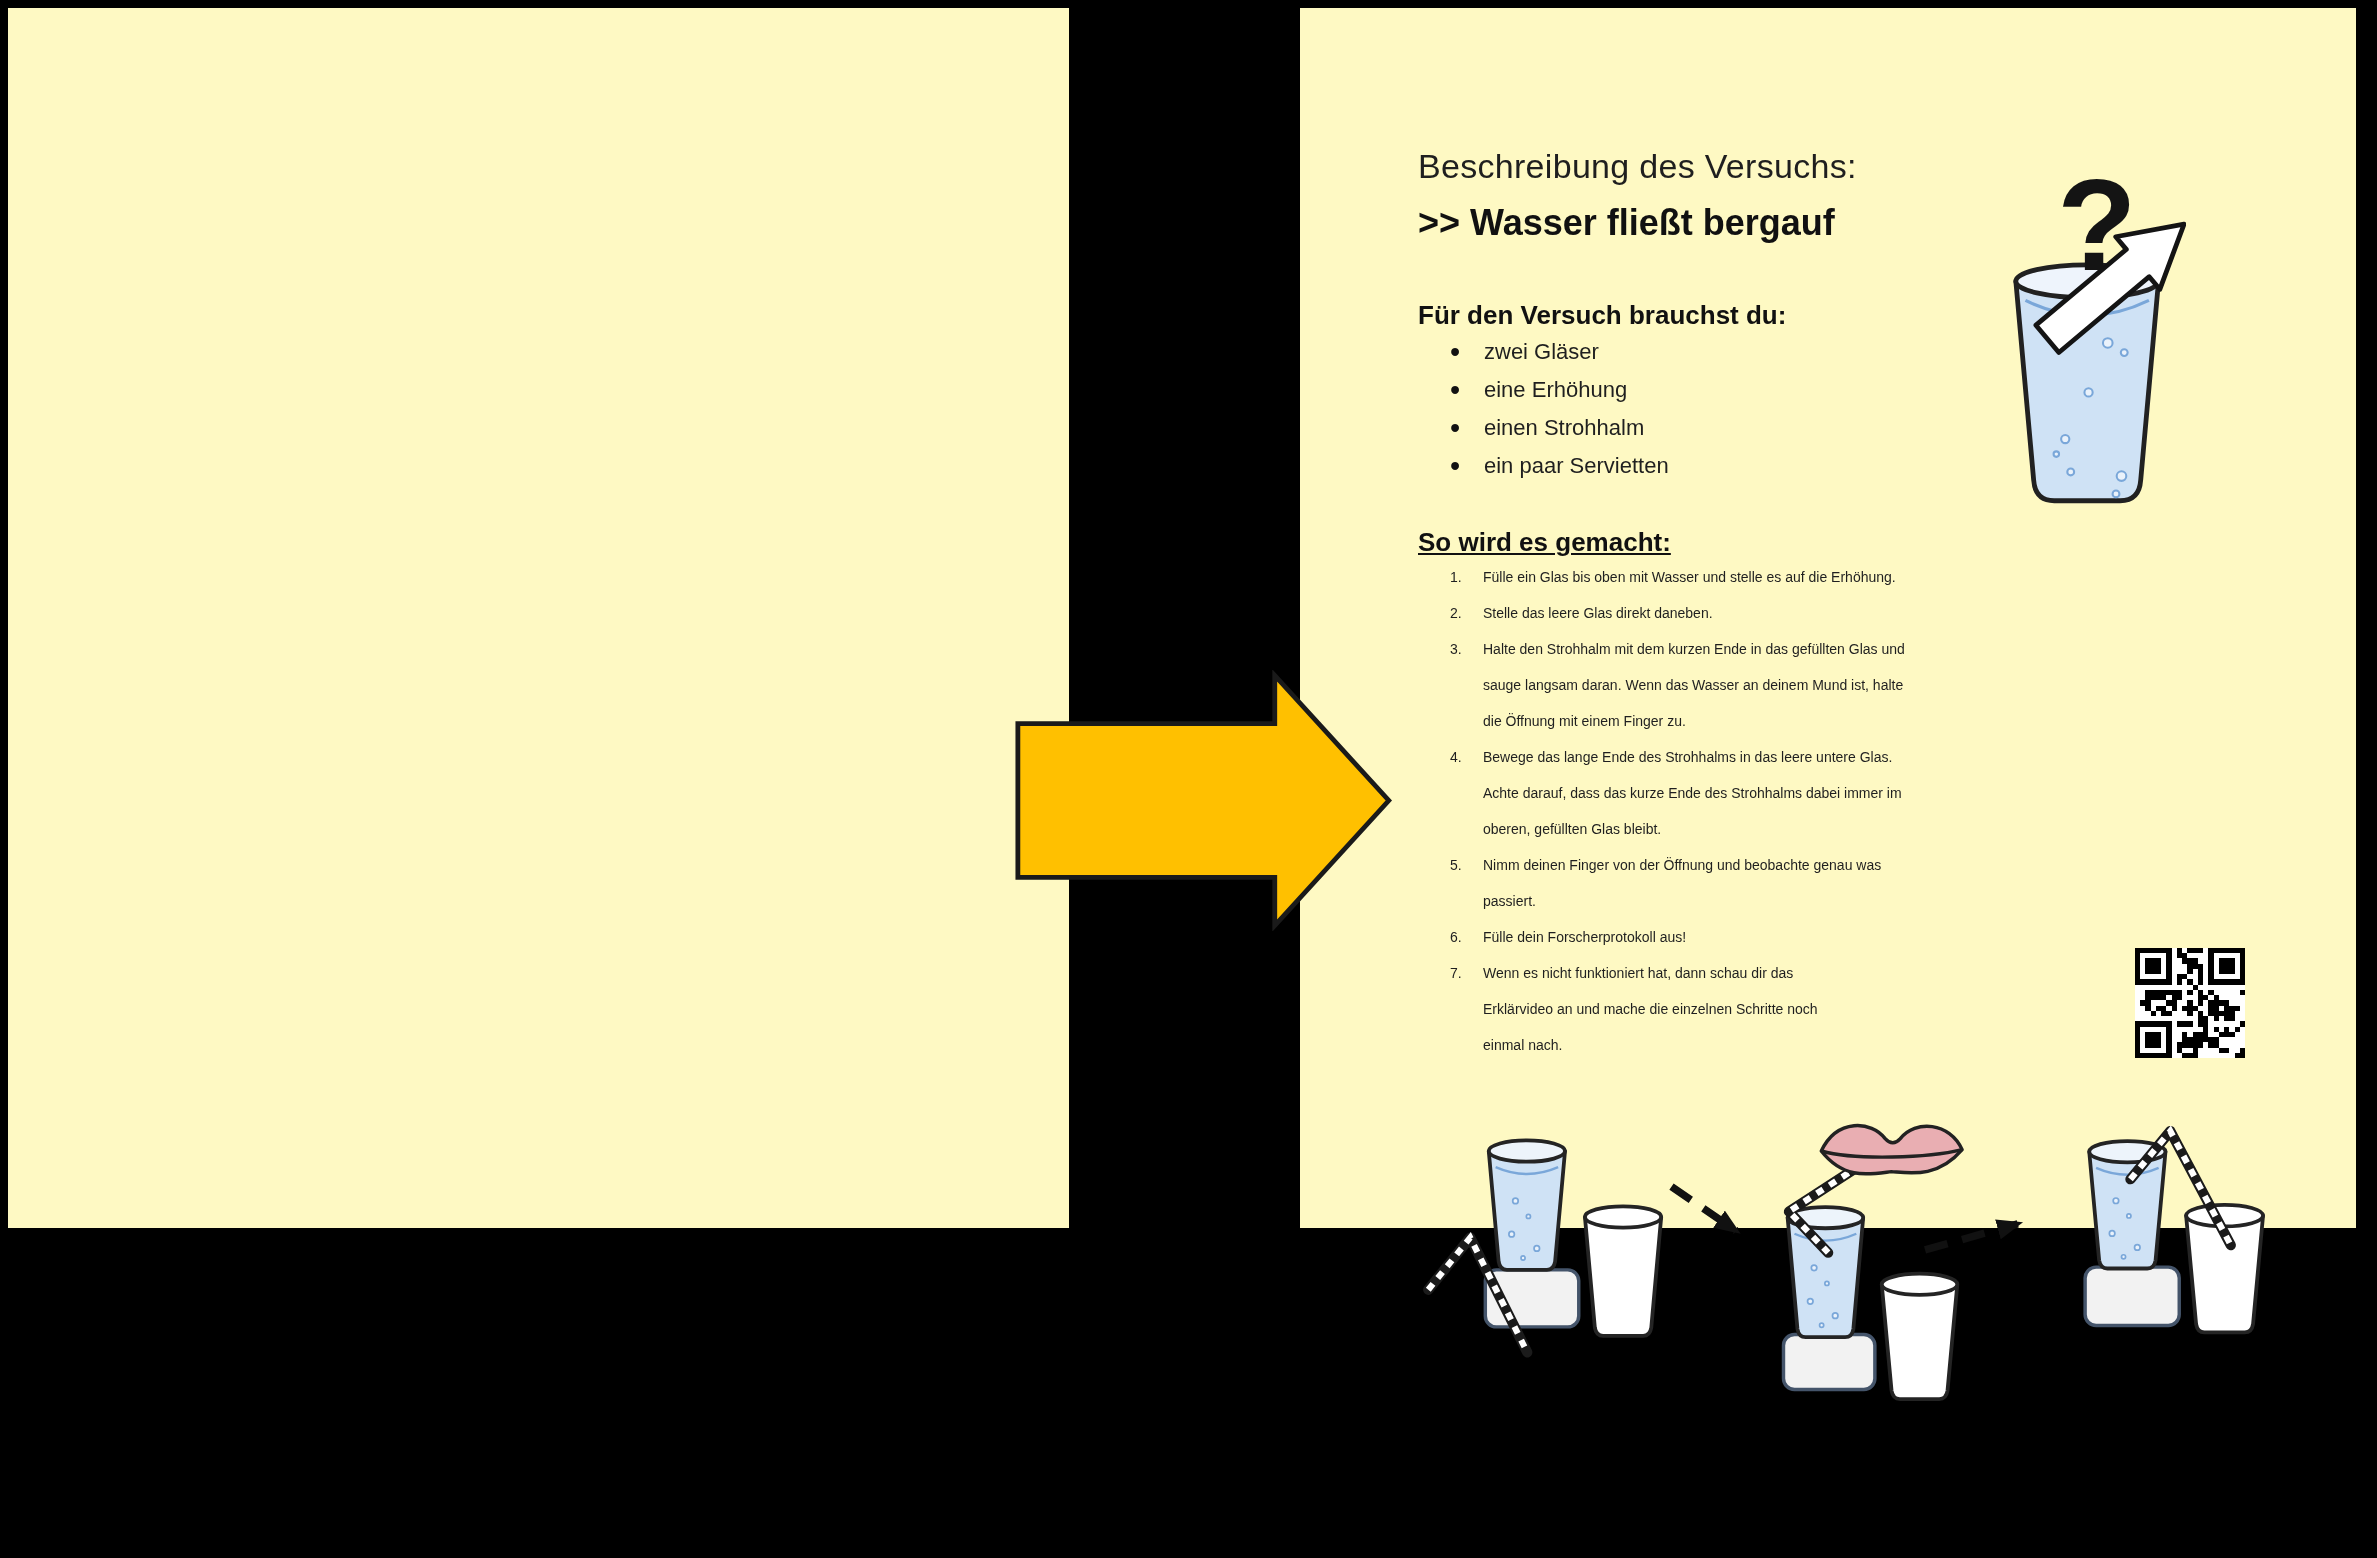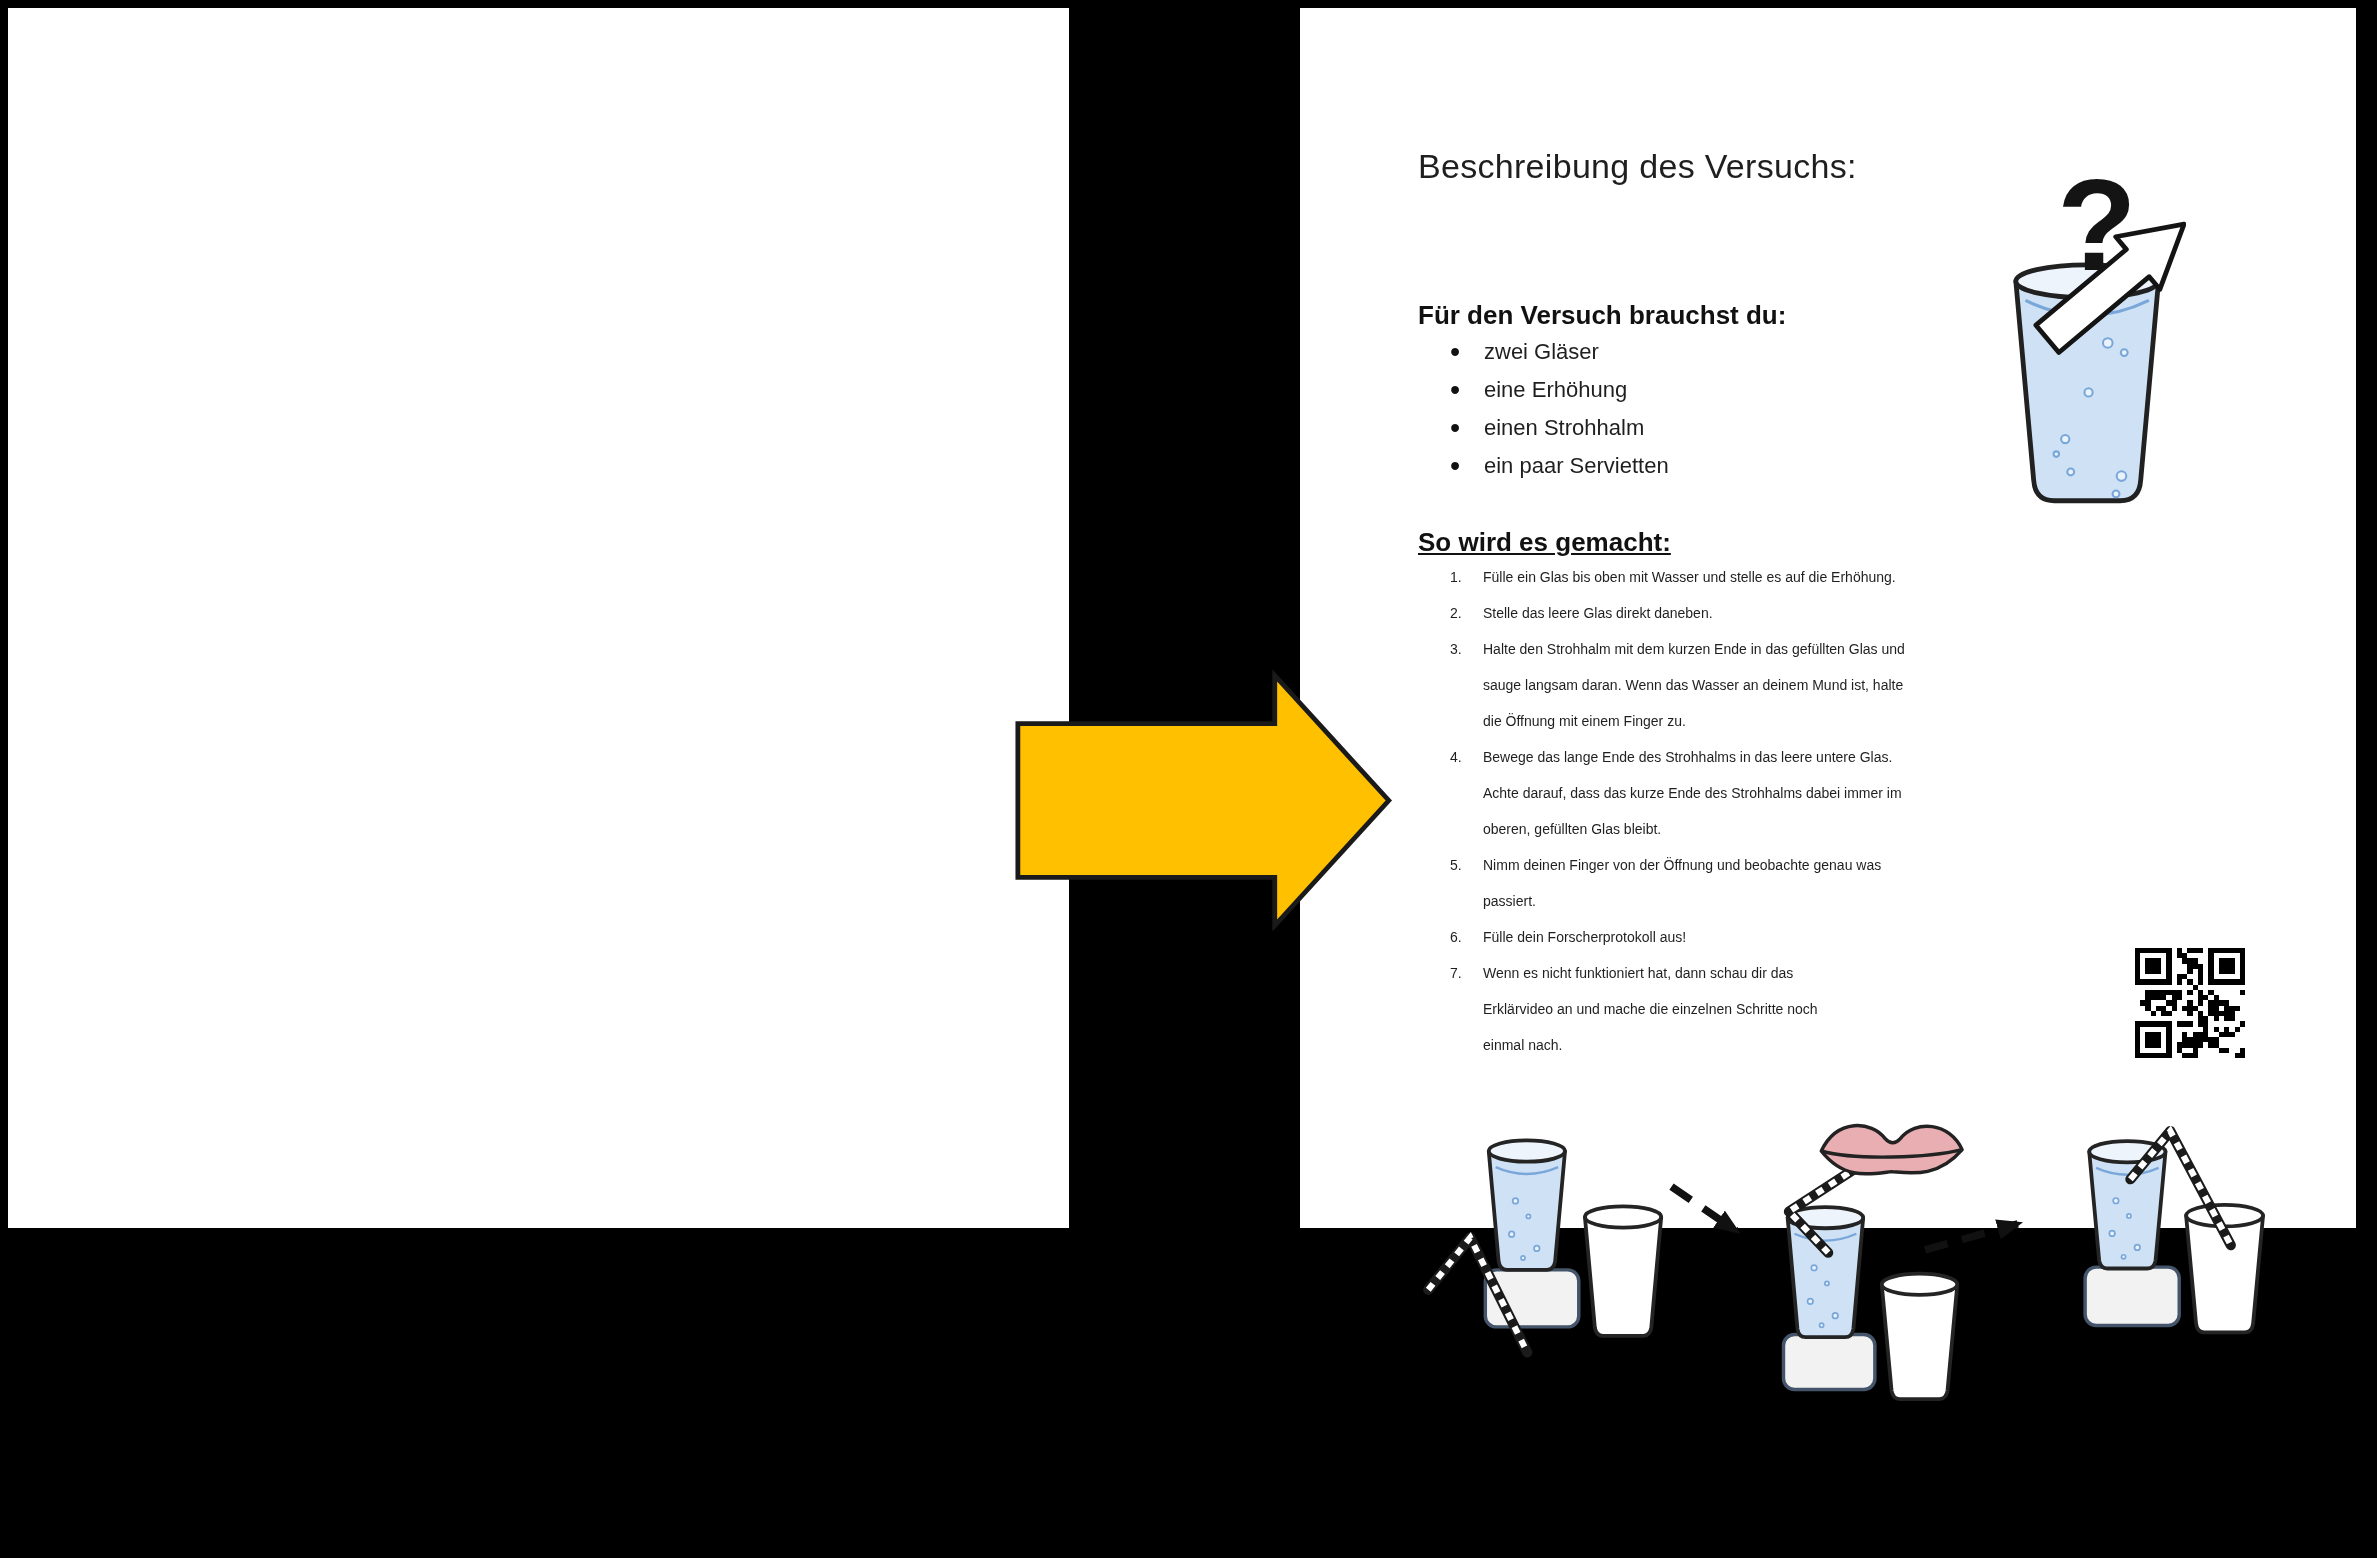--- a/index.html
+++ b/index.html
@@ -1,20 +1,20 @@
 <!DOCTYPE html>
 <html style="font-size:11px"><head>
 <meta charset="utf-8">
 <style>
   html,body{margin:0;padding:0;}
   body{
     width:2377px;height:1559px;position:relative;overflow:hidden;
     background:#000;font-family:"Liberation Sans",sans-serif;
   }
-  .page{position:absolute;top:8.2px;height:1220px;background:#ffffff;}
+  .page{position:absolute;top:8.2px;height:1220px;background:#fef9c3;}
   #page-left{left:7.6px;width:1061px;}
   #page-right{left:1300px;width:1056px;}
 
   
   #big-arrow{position:absolute;left:1015px;top:670px;width:378px;height:261px;z-index:5;}
 
   
   #page-right > *{position:absolute;}
   .title1{left:118px;top:139px;font-size:34px;letter-spacing:0.3px;color:#1f1f1f;white-space:nowrap;}
   .title2{left:118px;top:194px;font-size:36px;font-weight:bold;color:#111;white-space:nowrap;}
@@ -45,20 +45,21 @@
 
 <div class="page" id="page-left"></div>
 
 <svg id="big-arrow" viewBox="0 0 550 380">
   <polygon points="4,78 378,78 378,8 544,190 378,372 378,302 4,302" fill="#FFC000" stroke="#1a1a1a" stroke-width="7" stroke-linejoin="miter"></polygon>
 </svg>
 
 <div class="page" id="page-right">
 
   <div class="title1">Beschreibung des Versuchs:</div>
+  <div class="title2">&gt;&gt; Wasser fließt bergauf</div>
 
   <div class="sec-heading" id="materials-heading">Für den Versuch brauchst du:</div>
 
   <ul class="materials">
     <li>zwei Gläser</li>
     <li>eine Erhöhung</li>
     <li>einen Strohhalm</li>
     <li>ein paar Servietten</li>
   </ul>
 

